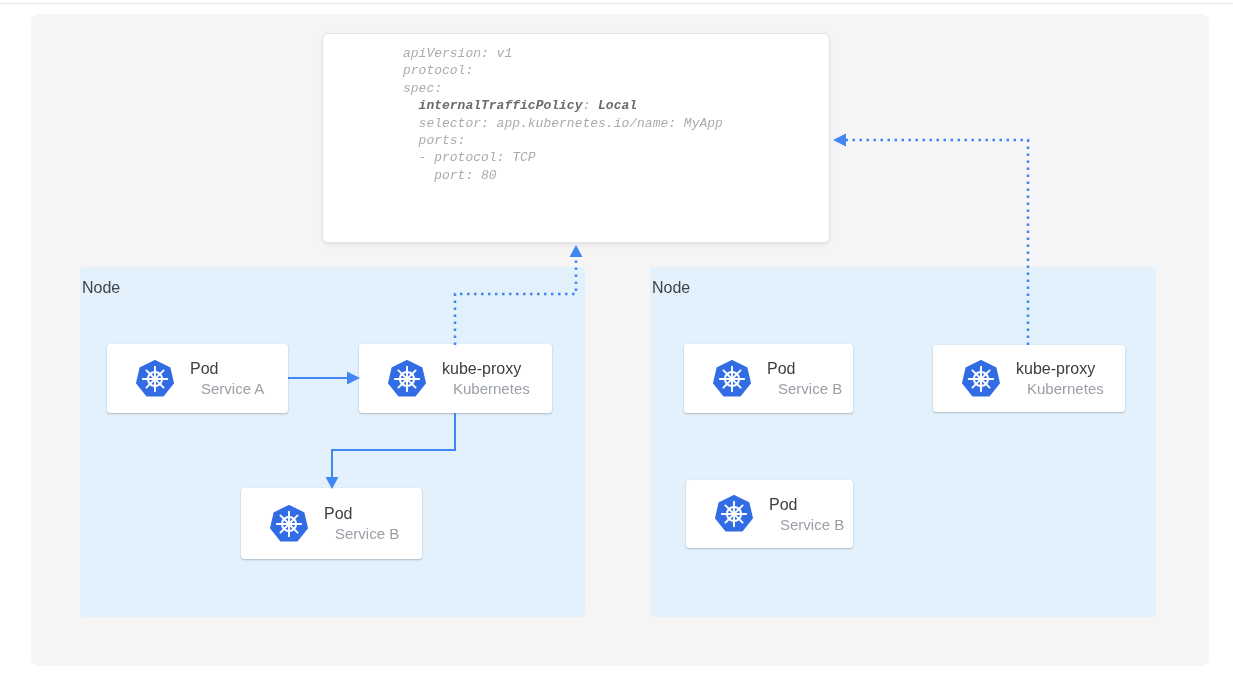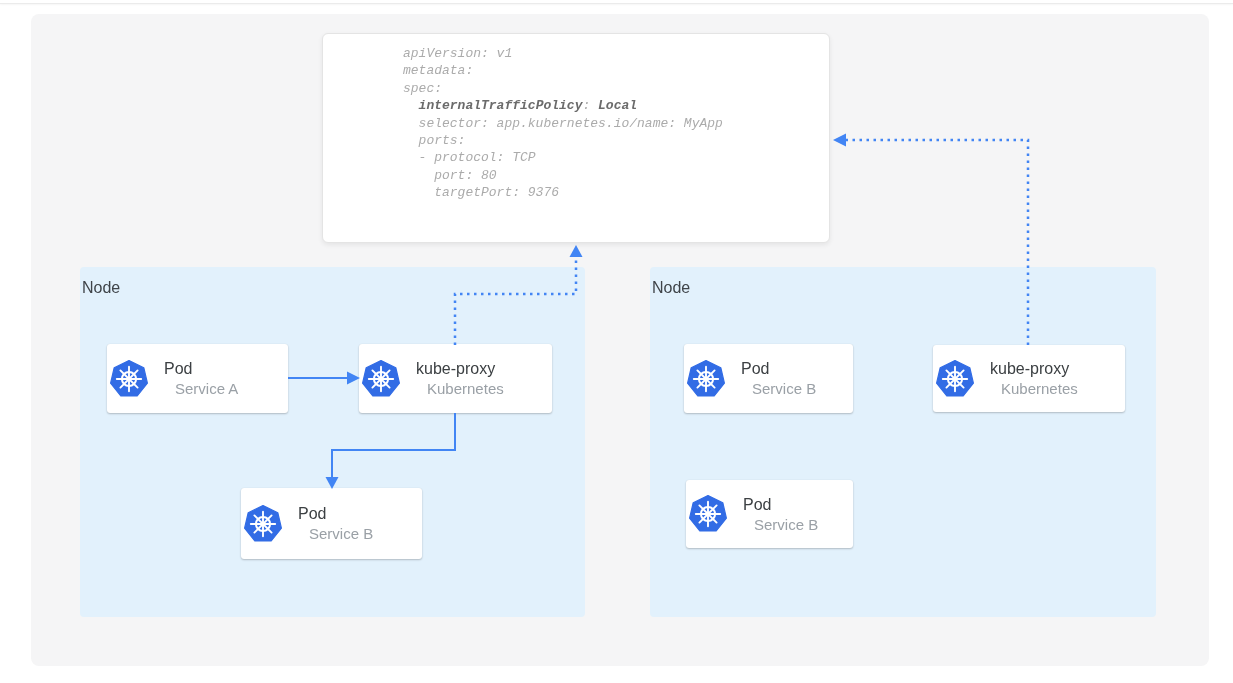--- a/index.html
+++ b/index.html
@@ -37,21 +37,21 @@
   
   .node { position: absolute; background: var(--node-bg); border-radius: 4px; }
   .node-left  { left: 80px;  top: 267px; width: 505px; height: 350px; }
   .node-right { left: 650px; top: 267px; width: 506px; height: 350px; }
   .node-label { position: absolute; left: 2px; top: 12px; font-size: 16px;
     color: #3f4449; }
 
   
   .card { position: absolute; background: #ffffff; border-radius: 3px;
     box-shadow: 0 1px 2px rgba(0,0,0,0.22), 0 0 1px rgba(0,0,0,0.10);
-    display: flex; align-items: center; gap: 16px; padding-left: 3px; }
+    display: flex; align-items: center; gap: 16px; padding-left: 29px; }
   .card .txt { display: flex; flex-direction: column; }
   .card .title { font-size: 16px; color: var(--title-text); line-height: 21px; }
   .card .subtitle { font-size: 15px; color: var(--subtitle-text); line-height: 20px; margin-left: 11px; }
   .k8s { width: 38px; height: 38px; flex: 0 0 38px; }
 
   .card-l-pod-a  { left: 27px;  top: 77px;  width: 181px; height: 69px; }
   .card-l-proxy  { left: 279px; top: 77px;  width: 193px; height: 69px; }
   .card-l-pod-b  { left: 161px; top: 221px; width: 181px; height: 71px; }
   .card-r-pod-b1 { left: 34px;  top: 77px;  width: 169px; height: 69px; }
   .card-r-proxy  { left: 283px; top: 78px;  width: 192px; height: 67px; }
@@ -88,28 +88,27 @@
 </svg>
 
 <div class="stage">
 
   <div class="top-divider"></div>
 
   <div class="canvas"></div>
 
   <div class="yaml-card">
     <div class="yaml-line"><span>apiVersion: v1</span></div>
-    <div class="yaml-line"><span>metadata:</span></div>
+    <div class="yaml-line"><span>protocol:</span></div>
     <div class="yaml-line"><span>spec:</span></div>
     <div class="yaml-line"><span>  </span><b>internalTrafficPolicy</b><span>: </span><b>Local</b></div>
     <div class="yaml-line"><span>  selector: app.kubernetes.io/name: MyApp</span></div>
     <div class="yaml-line"><span>  ports:</span></div>
     <div class="yaml-line"><span>  - protocol: TCP</span></div>
     <div class="yaml-line"><span>    port: 80</span></div>
-    <div class="yaml-line"><span>    targetPort: 9376</span></div>
   </div>
 
   <div class="node node-left">
     <div class="node-label">Node</div>
 
     <div class="card card-l-pod-a">
       <svg class="k8s">
           <use href="#k8s-logo"></use>
         </svg>
       <div class="txt">

